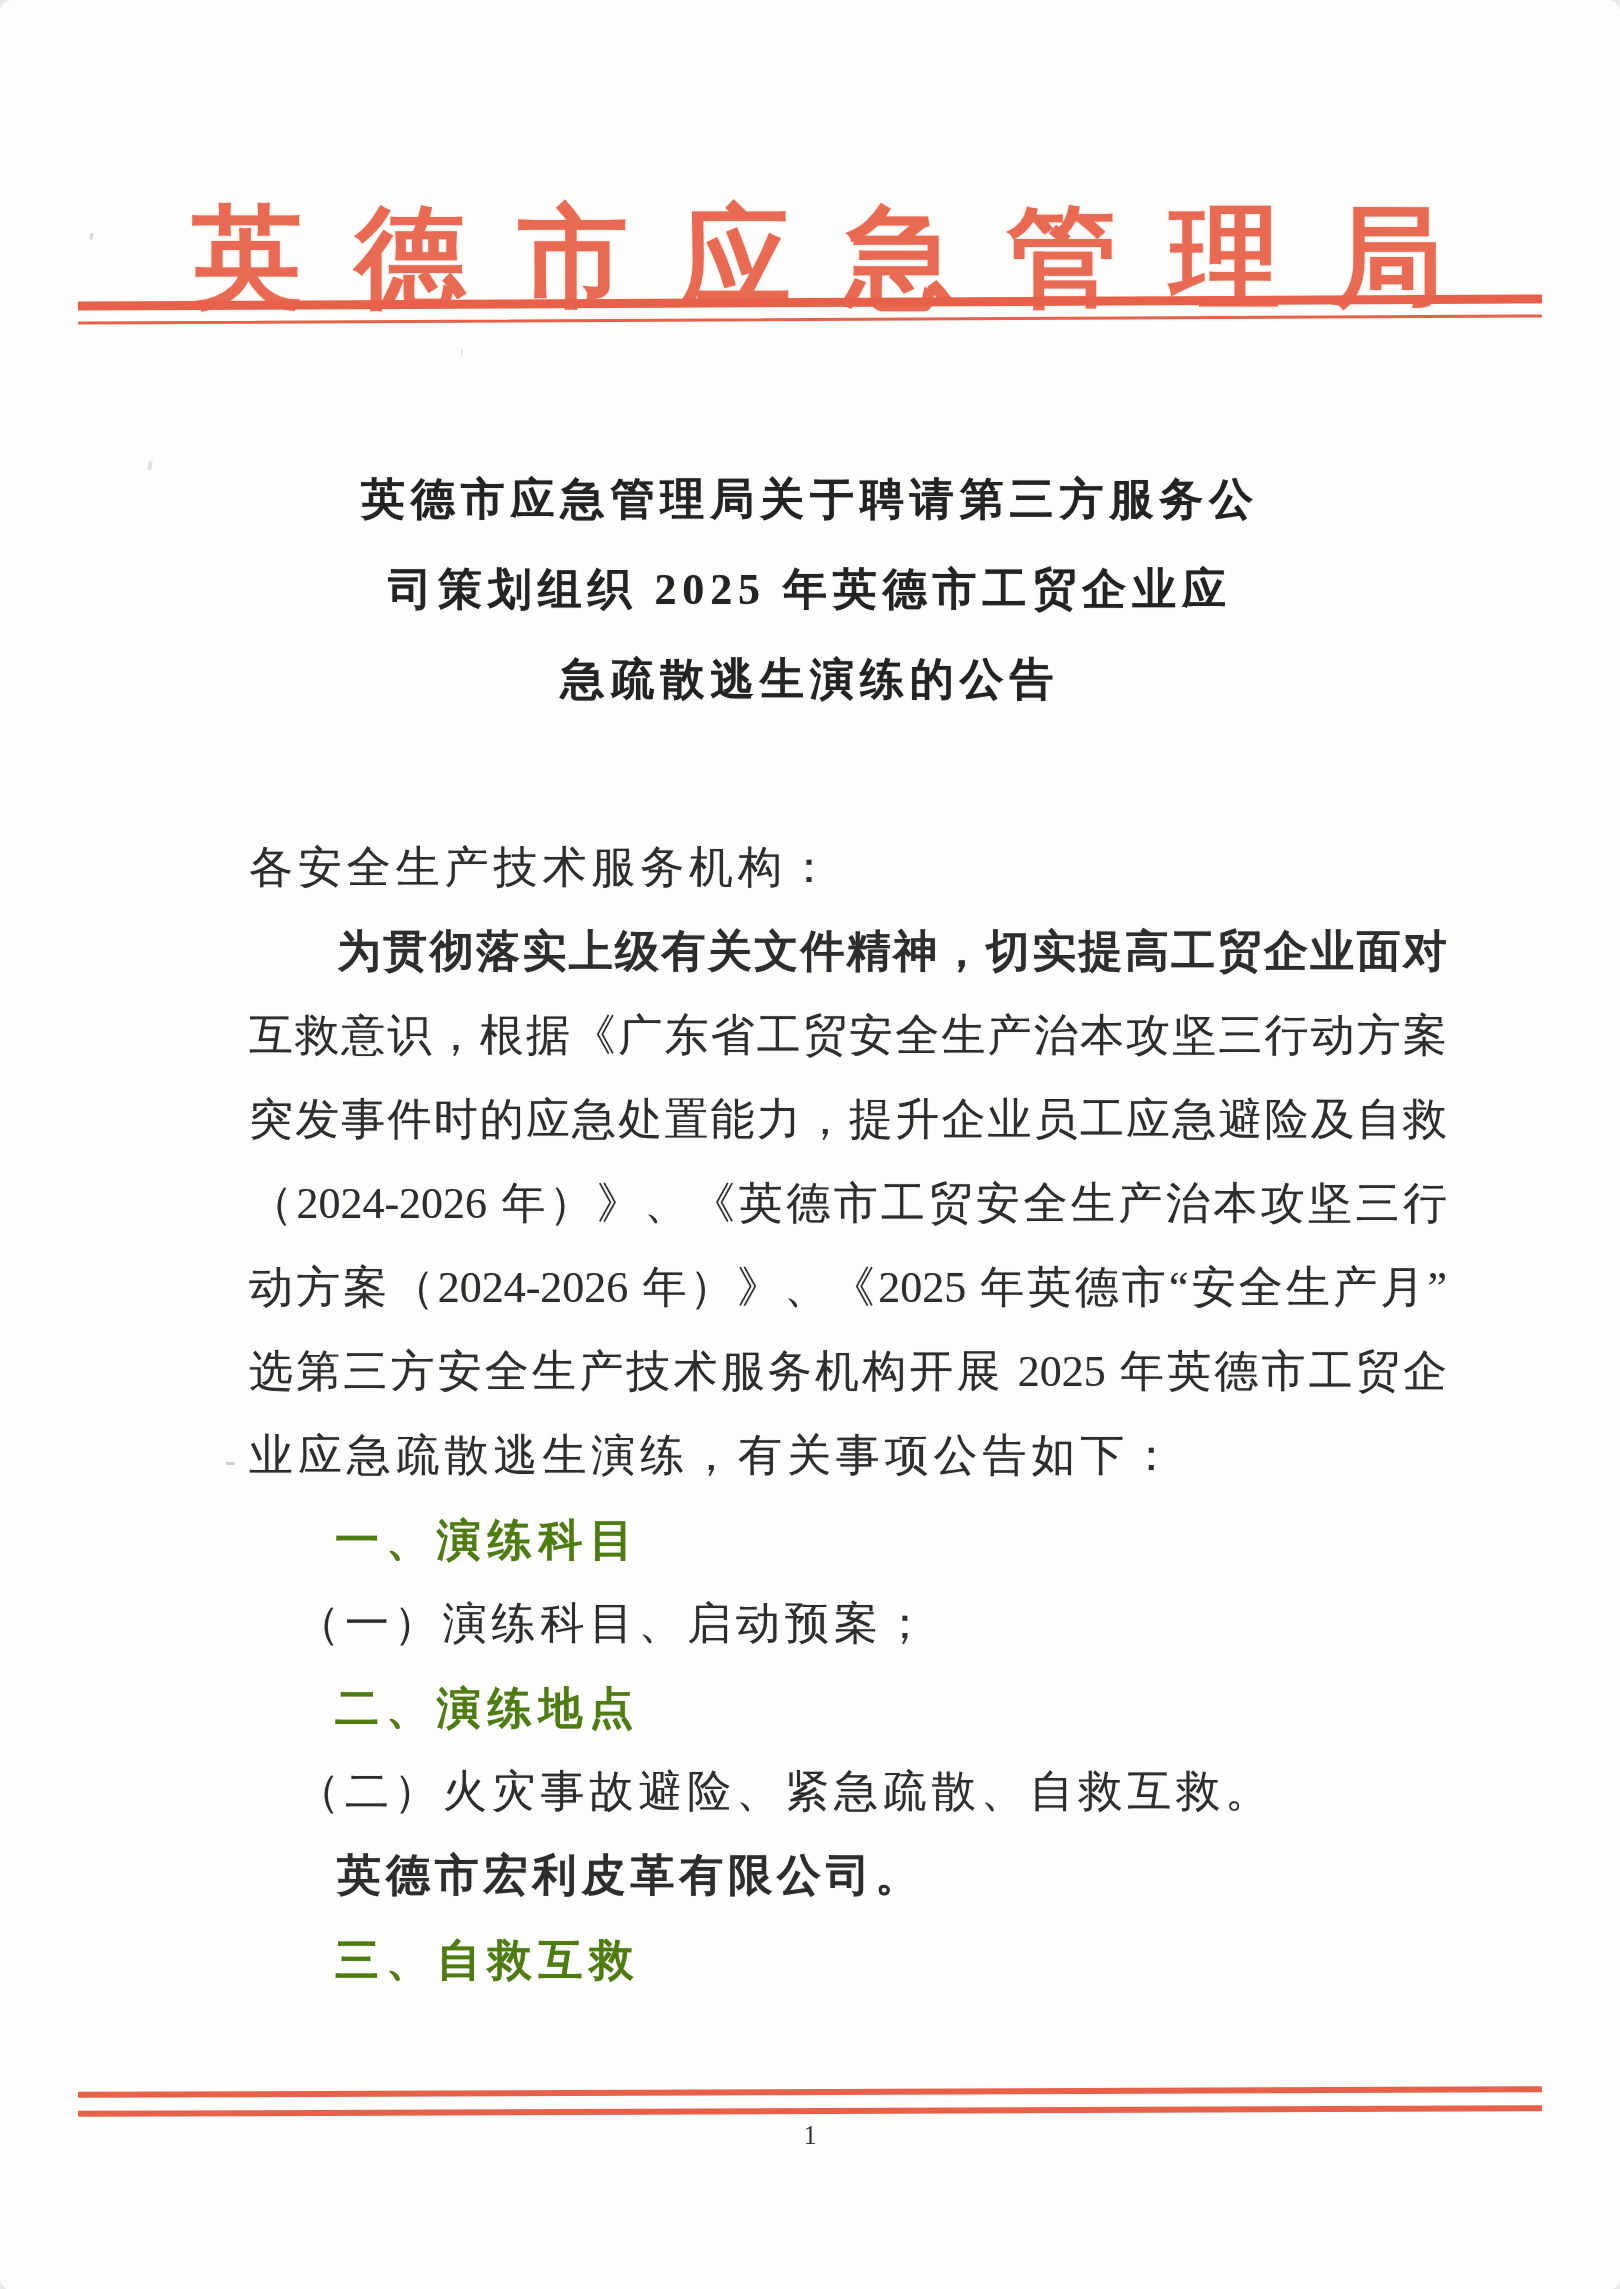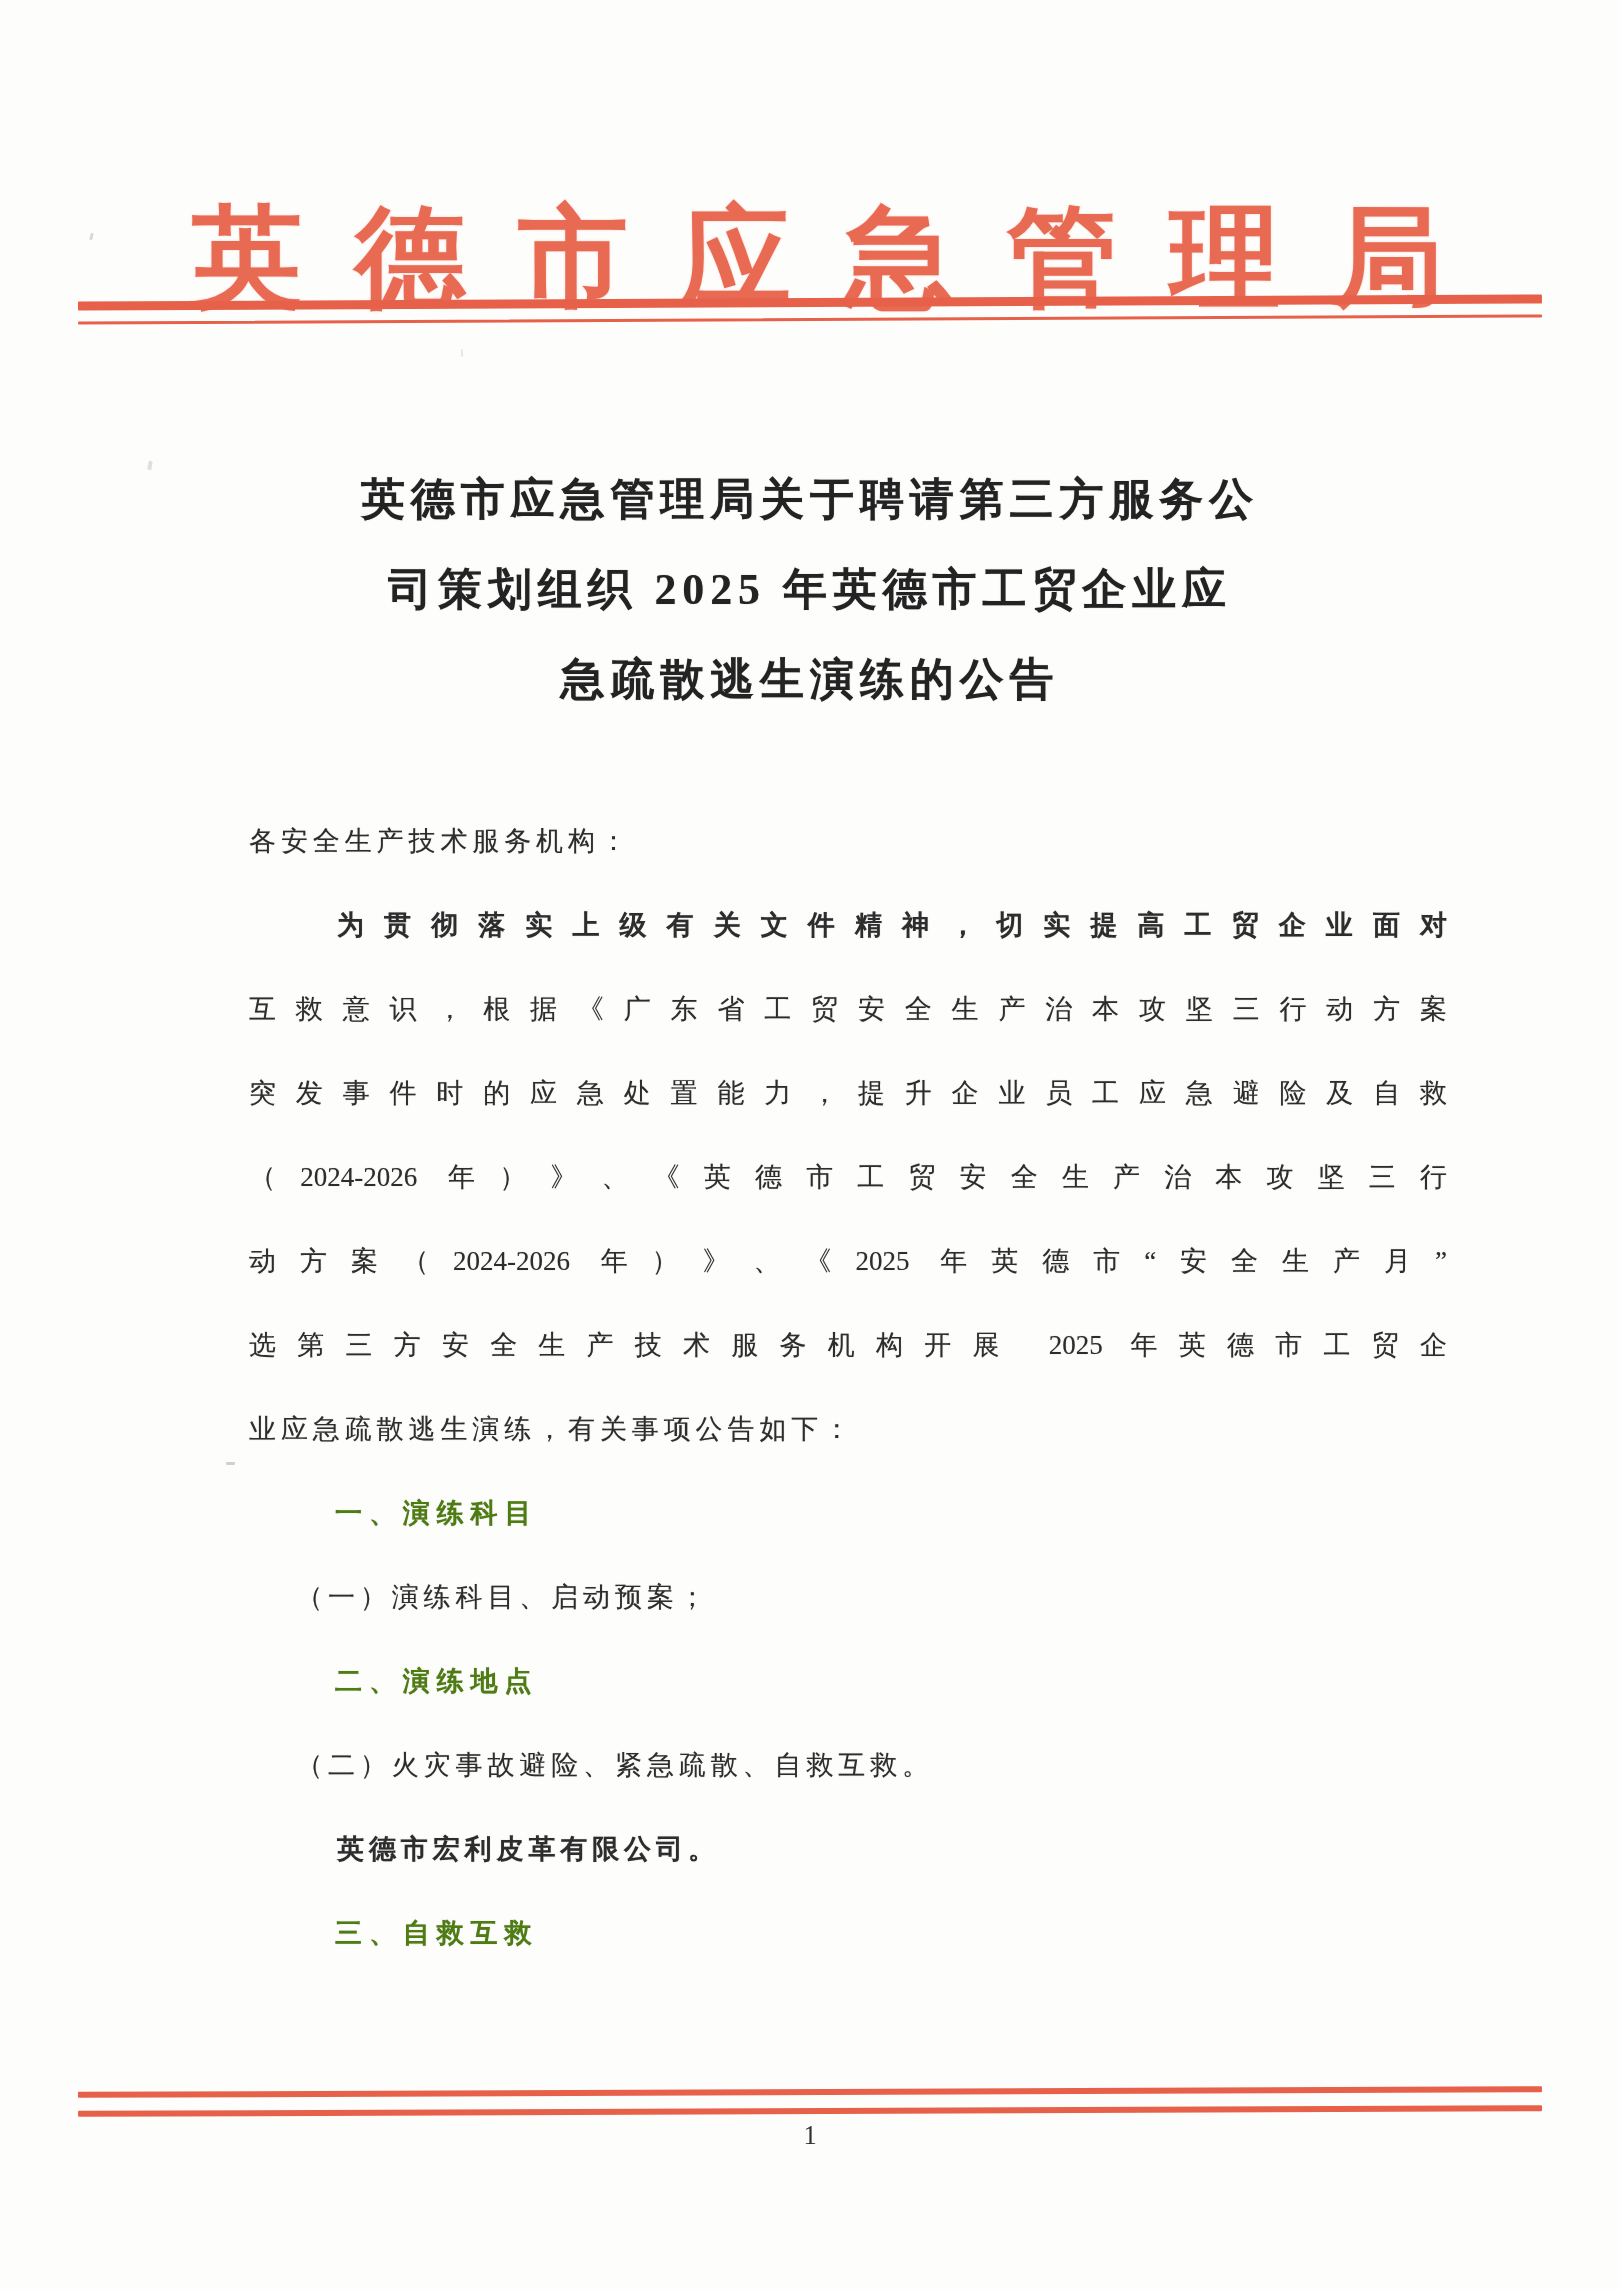--- a/index.html
+++ b/index.html
@@ -2,20 +2,21 @@
 <html><head>
 <meta charset="utf-8">
 <style>
   html,body{margin:0;padding:0;background:#e9e9e9;}
   .page{
     position:relative;
     width:1620px;height:2290px;
     background:#fdfdfc;
     overflow:hidden;
     font-family:"Liberation Serif", serif;
+    border-radius:12px;
   }
   
   .agency{
     position:absolute;
     top:184px;left:192px;width:1431px;
     font-size:110px;font-weight:700;
     letter-spacing:53px;
     white-space:nowrap;
     color:#e96a52;
     text-shadow:0 0 2px rgba(232,100,78,.38);
@@ -35,22 +36,22 @@
     box-sizing:border-box;
     text-align:center;
     font-size:44px;font-weight:700;
     line-height:90px;
     letter-spacing:5.9px;
     color:#232323;
     text-shadow:0 0 1px rgba(30,30,30,.45);
   }
   
   .body-block{
-    position:absolute;top:799px;left:249px;width:1198px;
-    font-size:27px;color:#2d2d2d;
+    position:absolute;top:826px;left:249px;width:1198px;
+    font-size:44px;color:#2d2d2d;
     text-shadow:0 0 1px rgba(45,45,45,.38);
   }
   .line{
     height:84px;line-height:84px;
     letter-spacing:4.9px;
     white-space:nowrap;
   }
   .line.justify{
     white-space:normal;
     letter-spacing:0;

